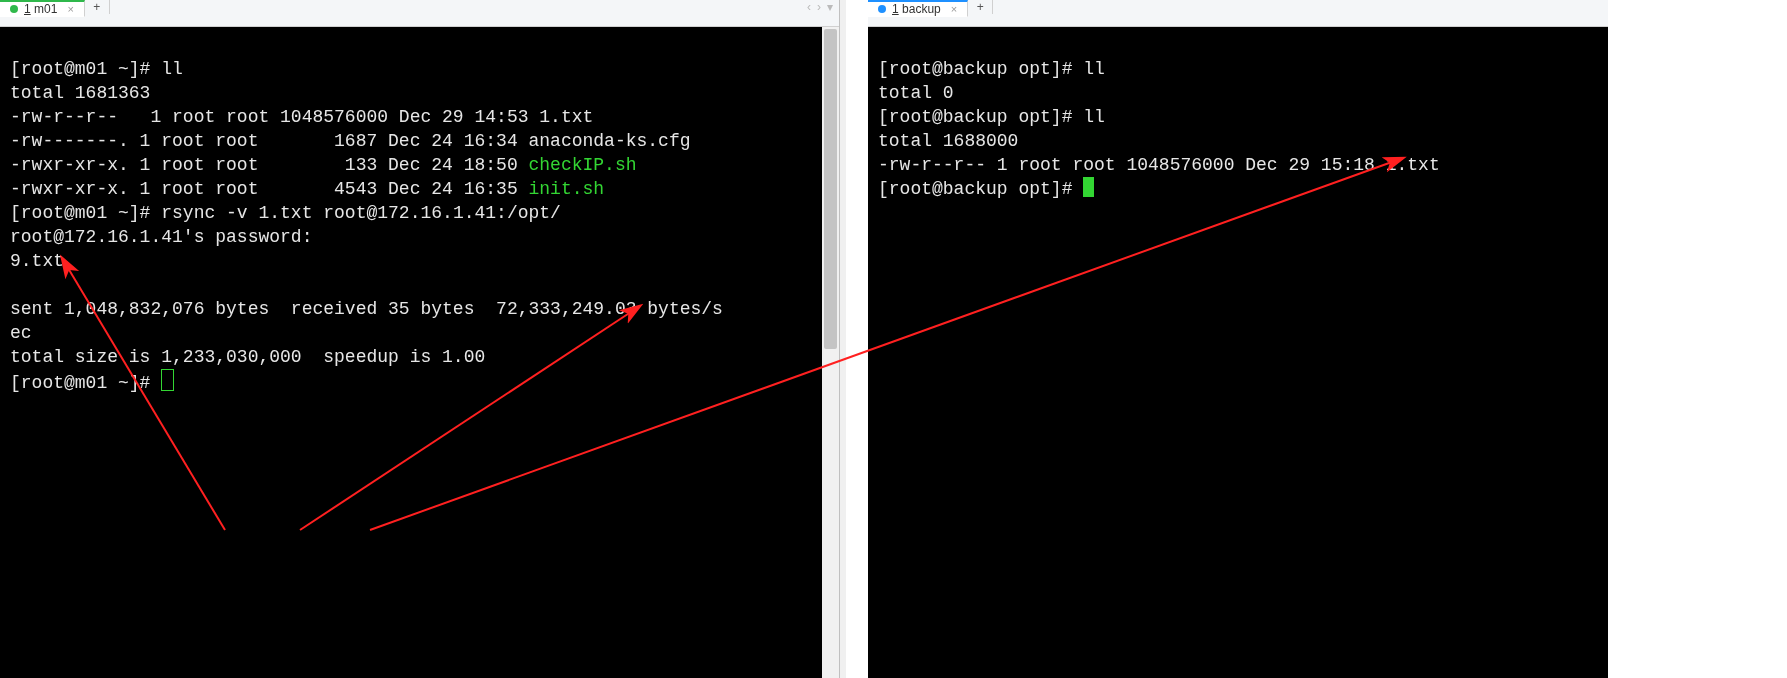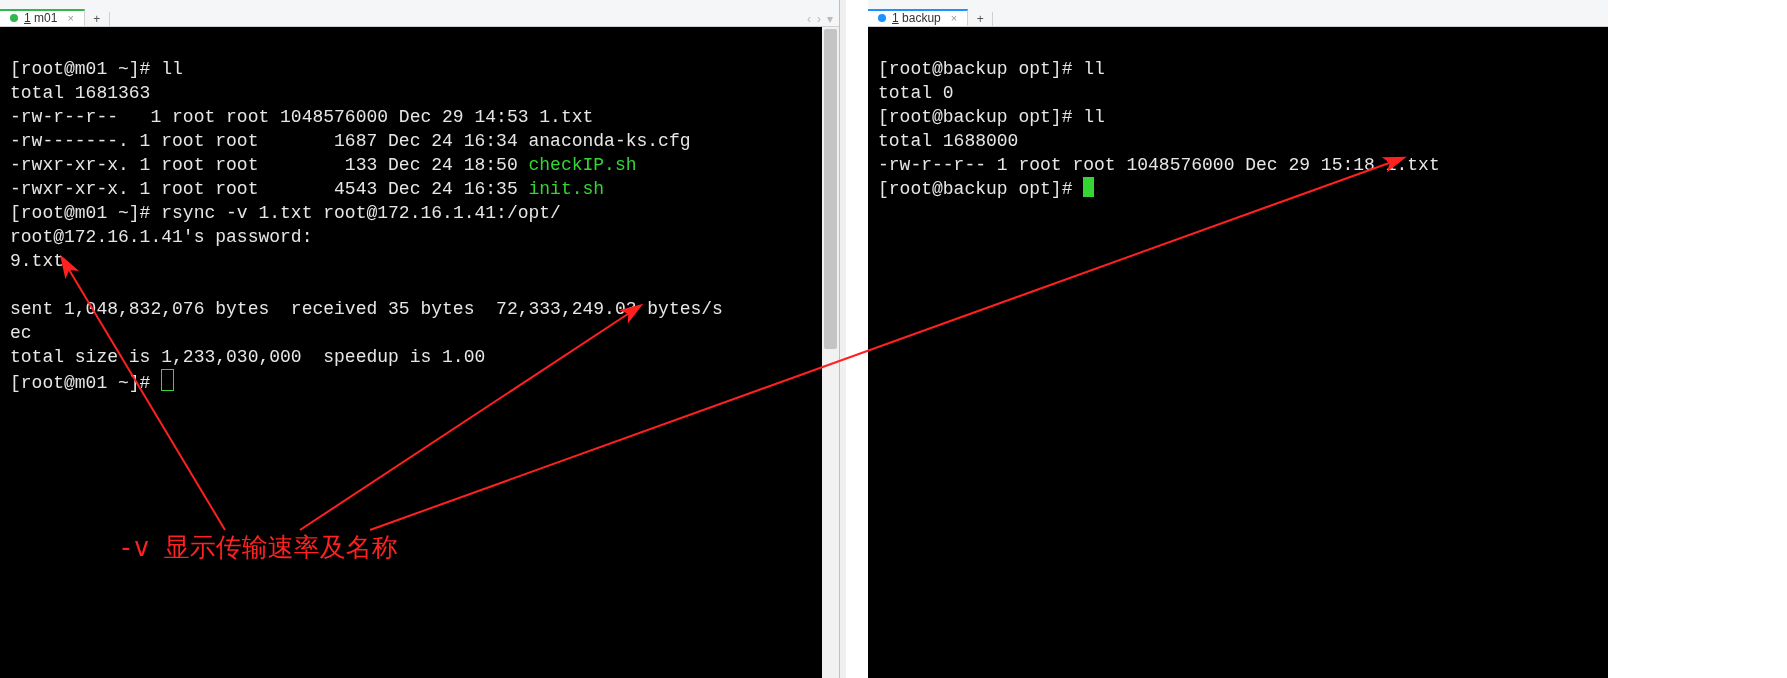--- a/index.html
+++ b/index.html
@@ -1,21 +1,21 @@
 <!DOCTYPE html>
 <html><head>
 <meta charset="utf-8">
 <style>
   html,body{margin:0;padding:0;height:100%;font-family:Consolas,"Courier New",monospace;background:#ffffff;overflow:hidden}
   .app{display:flex;width:1787px;height:678px;position:relative}
   .pane{display:flex;flex-direction:column;background:#000;position:relative}
   .pane-left{width:839px;border-right:1px solid #c0c0c0}
   .pane-right{width:740px;margin-left:22px}
   .divider{width:6px;background:#f0f0f0;height:678px}
-  .tabbar{height:26px;background:#f4f6f8;border-bottom:1px solid #d0d0d0;display:flex;align-items:flex-end;font-family:Arial,Helvetica,sans-serif;font-size:12px;color:#333}
+  .tabbar{height:26px;background:#f4f6f8;border-bottom:1px solid #d0d0d0;display:flex;align-items:flex-start;font-family:Arial,Helvetica,sans-serif;font-size:12px;color:#333}
   .tab{display:flex;align-items:center;padding:0 10px;gap:6px;border-right:1px solid #d0d0d0;position:relative}
   .tab-active-green{background:#ffffff;border-top:2px solid #2fb84b;border-bottom:1px solid #fff}
   .tab-active-blue{background:#ffffff;border-top:2px solid #1e90ff;border-bottom:1px solid #fff}
   .dot{width:8px;height:8px;border-radius:50%}
   .dot-green{background:#2fb84b}
   .dot-blue{background:#1e90ff}
   .tab-label{white-space:nowrap}
   .tab-label u{text-decoration:underline}
   .tab-close{color:#999;font-size:11px;margin-left:4px;cursor:pointer}
   .tab-new{width:24px;display:flex;align-items:center;justify-content:center;color:#555;cursor:pointer;border-right:1px solid #d0d0d0}
@@ -107,18 +107,15 @@
           <path d="M0,0 L12,4 L0,8 L3,4 Z" fill="#ff2020"></path>
         </marker>
       </defs>
 
       <line x1="225" y1="530" x2="62" y2="258" stroke="#ff2020" stroke-width="2" marker-end="url(#ah)"></line>
 
       <line x1="300" y1="530" x2="640" y2="306" stroke="#ff2020" stroke-width="2" marker-end="url(#ah)"></line>
 
       <line x1="370" y1="530" x2="1403" y2="158" stroke="#ff2020" stroke-width="2" marker-end="url(#ah)"></line>
     </svg>
-    <div class="anno-text" style="left:118px;top:530px">
-      <span class="flag">-v</span>&nbsp;&nbsp;<span>显示传输速率及名称</span>
-    </div>
   </div>
 
 </div>
 
 </body></html>

